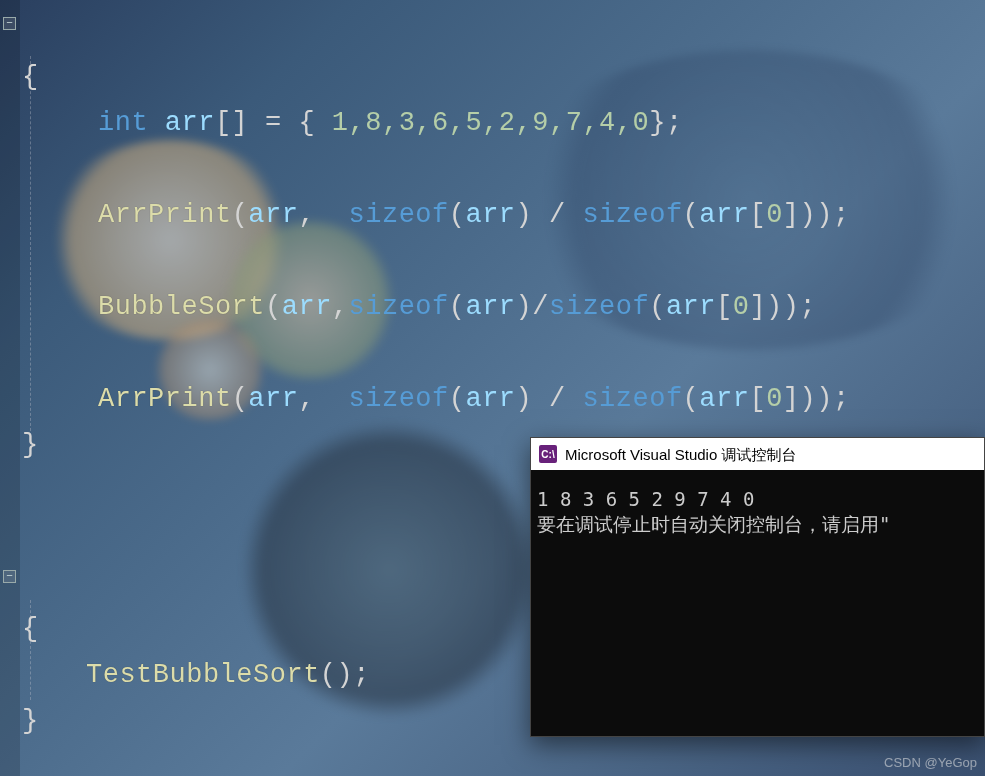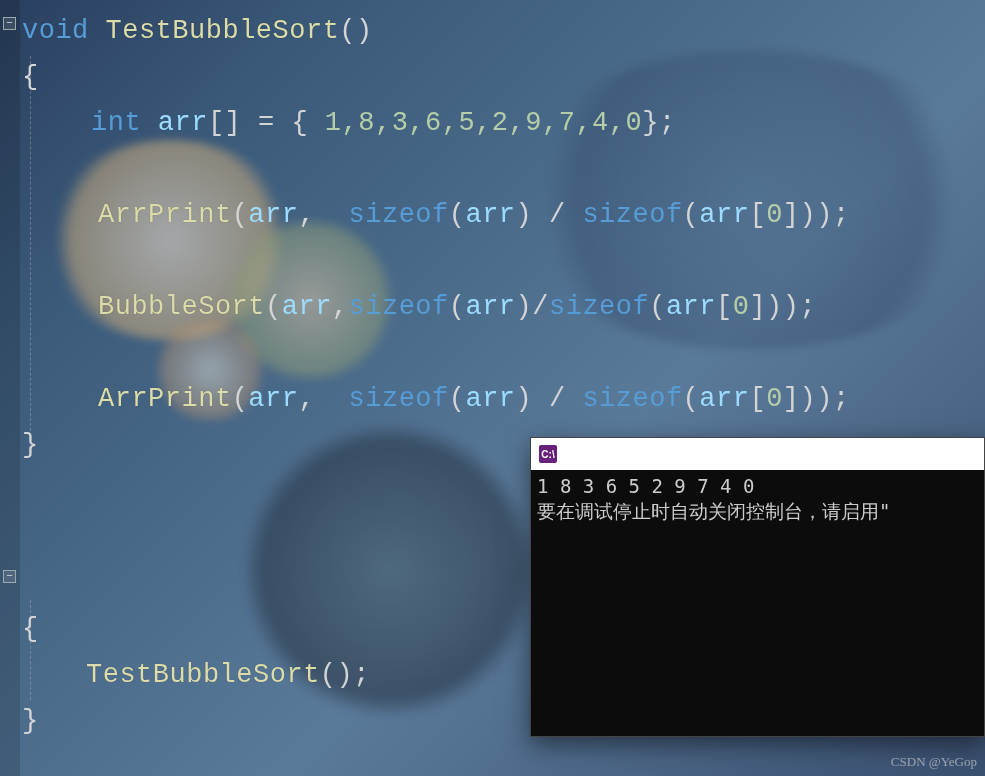--- a/index.html
+++ b/index.html
@@ -100,38 +100,38 @@
   .vs-icon {
     width: 18px; height: 18px;
     background: #68217a;
     border-radius: 2px;
     display: flex; align-items: center; justify-content: center;
     color: #fff;
     font-size: 10px;
     font-weight: bold;
   }
   .console-body {
-    padding: 4px 6px;
+    padding: 17px 6px;
     color: #cccccc;
     font-family: Consolas, "NSimSun", "SimSun", monospace;
     white-space: pre;
     overflow: hidden;
   }
   .cursor {
     display: inline-block;
     width: 9px; height: 18px;
     background: #cccccc;
     vertical-align: -2px;
   }
 
   .watermark {
     position: absolute;
     right: 8px;
     bottom: 6px;
-    font-family: Liberation Serif, serif;
+    font-family: Liberation Sans, sans-serif;
     font-size: 13px;
     color: rgba(230,230,230,0.55);
     z-index: 6;
   }
 </style>
 </head>
 <body>
 
 <div class="bg-decor">
   <div class="blob b1"></div>
@@ -142,42 +142,42 @@
 </div>
 
 <div class="editor">
   <div class="gutter"></div>
   <div class="fold" style="top:17px">−</div>
   <div class="fold" style="top:570px">−</div>
 
   <div class="guide" style="top:56px;height:380px"></div>
   <div class="guide" style="top:600px;height:100px"></div>
 
-  <div class="code" style="top:8px"><span class="kw">void</span><span class="fn"> TestBubbleSort</span><span class="punc">()</span></div>
 
   <div class="code" style="top:54px"><span class="punc">{</span></div>
 
-  <div class="code" style="top:100px; left:91px"><span class="kw">int</span><span class="var"> arr</span><span class="punc">[] = { </span><span class="num">1,8,3,6,5,2,9,7,4,0</span><span class="punc">};</span></div>
+  <div class="code" style="top:100px; left:98px"><span class="kw">int</span><span class="var"> arr</span><span class="punc">[] = { </span><span class="num">1,8,3,6,5,2,9,7,4,0</span><span class="punc">};</span></div>
 
   <div class="code" style="top:192px; left:98px"><span class="fn">ArrPrint</span><span class="punc">(</span><span class="var">arr</span><span class="punc">, </span><span class="kw"> sizeof</span><span class="punc">(</span><span class="var">arr</span><span class="punc">) / </span><span class="kw">sizeof</span><span class="punc">(</span><span class="var">arr</span><span class="punc">[</span><span class="num">0</span><span class="punc">]));</span></div>
 
   <div class="code" style="top:284px; left:98px"><span class="fn">BubbleSort</span><span class="punc">(</span><span class="var">arr</span><span class="punc">,</span><span class="kw">sizeof</span><span class="punc">(</span><span class="var">arr</span><span class="punc">)/</span><span class="kw">sizeof</span><span class="punc">(</span><span class="var">arr</span><span class="punc">[</span><span class="num">0</span><span class="punc">]));</span></div>
 
   <div class="code" style="top:376px; left:98px"><span class="fn">ArrPrint</span><span class="punc">(</span><span class="var">arr</span><span class="punc">, </span><span class="kw"> sizeof</span><span class="punc">(</span><span class="var">arr</span><span class="punc">) / </span><span class="kw">sizeof</span><span class="punc">(</span><span class="var">arr</span><span class="punc">[</span><span class="num">0</span><span class="punc">]));</span></div>
 
   <div class="code" style="top:422px"><span class="punc">}</span></div>
 
 
   <div class="code" style="top:606px"><span class="punc">{</span></div>
 
   <div class="code" style="top:652px; left:86px"><span class="fn">TestBubbleSort</span><span class="punc">();</span></div>
 
   <div class="code" style="top:698px"><span class="punc">}</span></div>
 </div>
 
 <div class="console">
   <div class="titlebar">
     <div class="vs-icon">C:\</div>
+    <div>Microsoft Visual Studio 调试控制台</div>
   </div>
   <div class="console-body"><div>1 8 3 6 5 2 9 7 4 0</div><div></div><div>要在调试停止时自动关闭控制台，请启用"</div></div>
 </div>
 
 <div class="watermark">CSDN @YeGop</div>
 
 </body></html>

